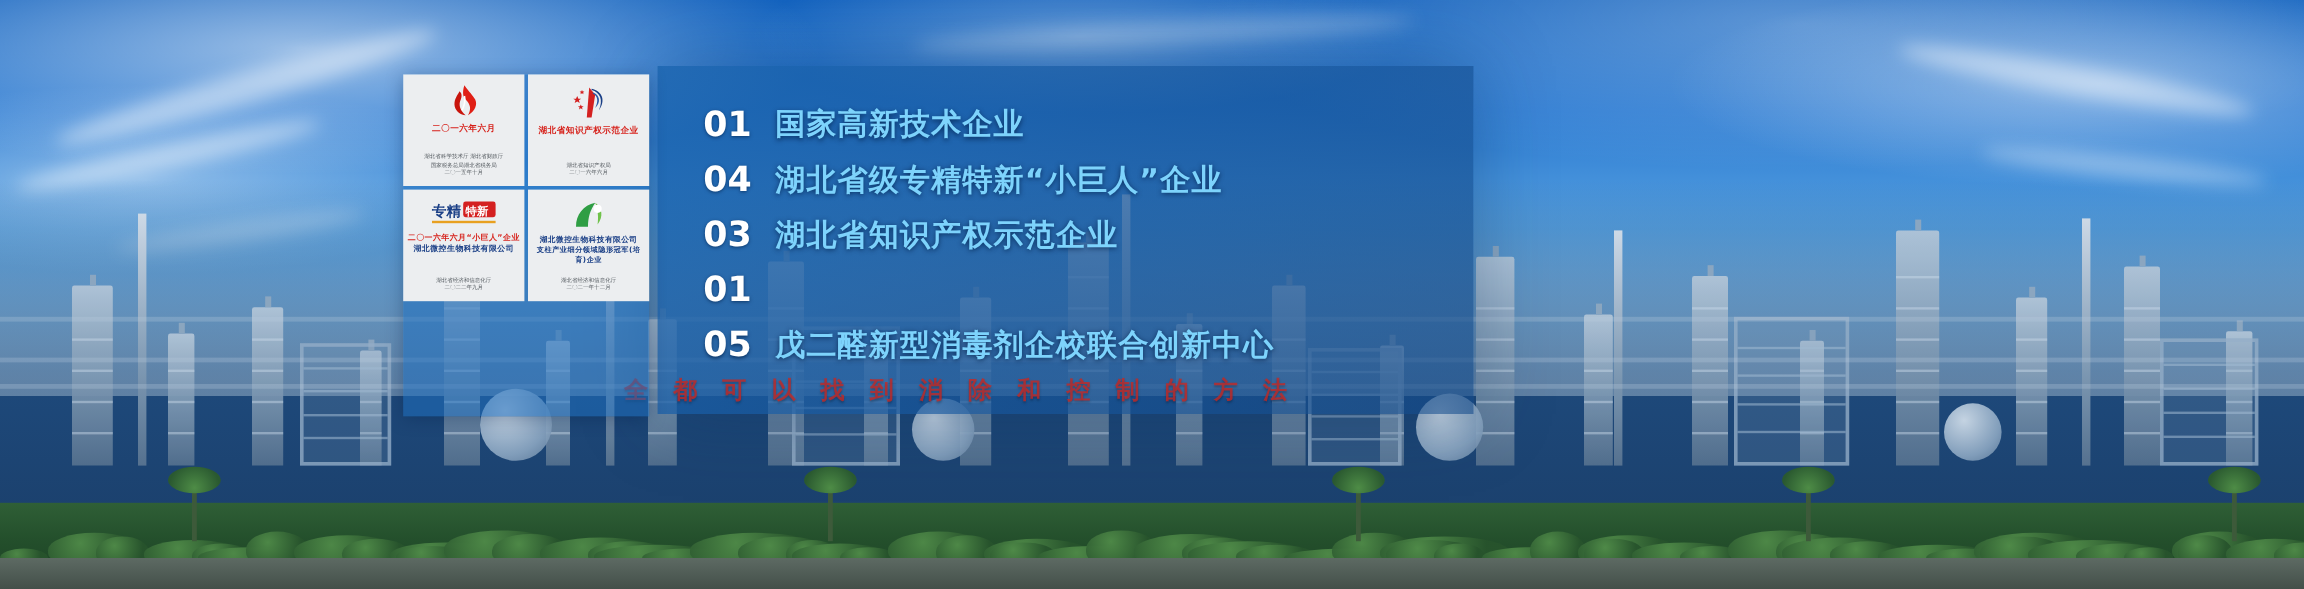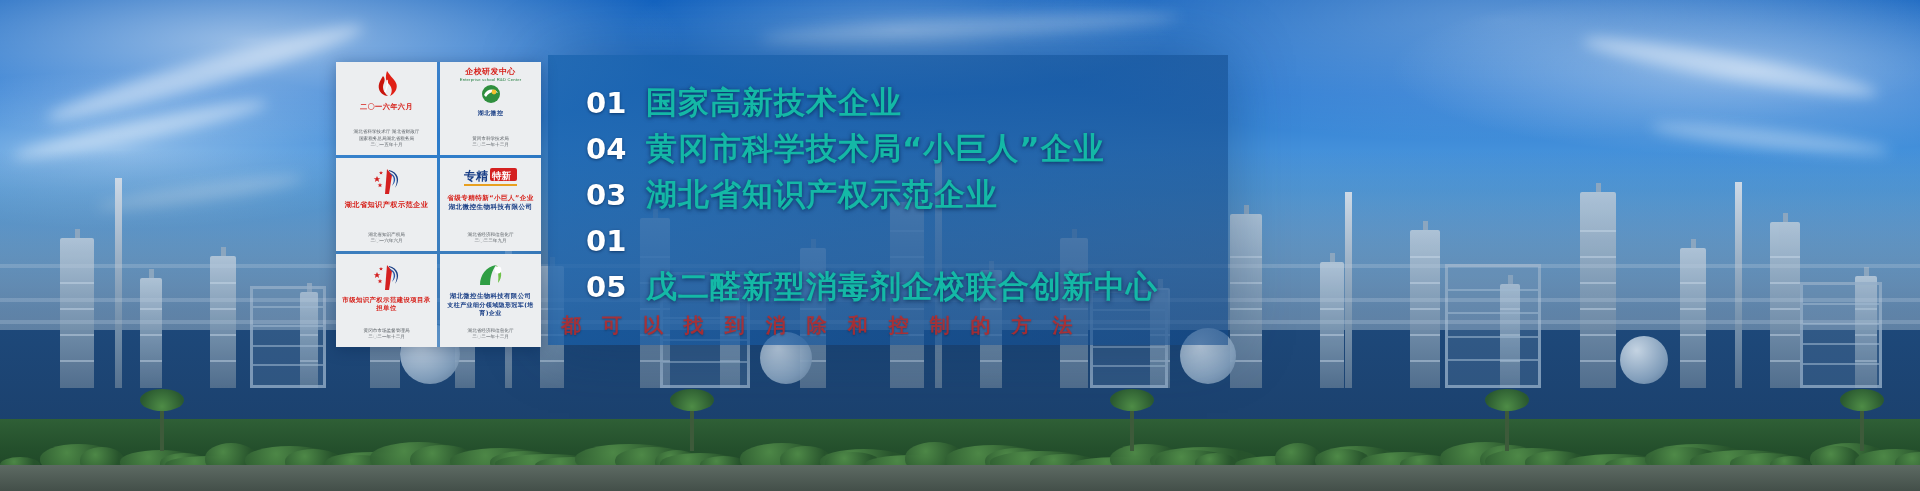--- a/index.html
+++ b/index.html
@@ -69,21 +69,21 @@
     position:absolute;left:586px;top:80px;width:1320px;
   }
   .row{display:flex;align-items:center;height:46px;margin-bottom:0;}
   .num{
     width:60px;flex:0 0 60px;color:#ffffff;font-weight:bold;font-size:29px;
     letter-spacing:0px;line-height:1;
     text-shadow:0 1px 3px rgba(0,30,70,.65);
     font-family:"DejaVu Sans","Liberation Sans",sans-serif;
   }
   .txt{
-    color:#14b8a6;font-size:31px;font-weight:bold;letter-spacing:1px;white-space:nowrap;
+    color:#7dd3fc;font-size:25px;font-weight:bold;letter-spacing:1px;white-space:nowrap;
     text-shadow:0 1px 4px rgba(0,30,70,.8);
     font-family:"DejaVu Sans","Liberation Sans",sans-serif;
   }
 
   
   .slogan{
     position:absolute;left:520px;top:312px;width:900px;
     color:rgba(200,40,35,.78);font-size:20px;font-weight:bold;letter-spacing:7px;
     white-space:nowrap;font-family:"DejaVu Sans","Liberation Sans",sans-serif;
     text-shadow:0 1px 2px rgba(0,0,0,.25);
@@ -344,21 +344,21 @@
 
   <div class="slogan">全 都 可 以 找 到 消 除 和 控 制 的 方 法</div>
 
   <div class="listitems">
     <div class="row">
       <div class="num">01</div>
       <div class="txt">国家高新技术企业</div>
     </div>
     <div class="row">
       <div class="num">04</div>
-      <div class="txt">黄冈市科学技术局“小巨人”企业</div>
+      <div class="txt">湖北省级专精特新“小巨人”企业</div>
     </div>
     <div class="row">
       <div class="num">03</div>
       <div class="txt">湖北省知识产权示范企业</div>
     </div>
     <div class="row">
       <div class="num">01</div>
     </div>
     <div class="row">
       <div class="num">05</div>
@@ -377,36 +377,20 @@
         </svg>
       </div>
       <div class="title">二〇一六年六月</div>
       <div class="sub">
         <div>湖北省科学技术厅 湖北省财政厅</div>
         <div>国家税务总局湖北省税务局</div>
         <div>二〇一五年十月</div>
       </div>
     </div>
 
-    <div class="cert">
-      <div class="title" style="font-size:8px;margin-top:0;">企校研发中心</div>
-      <div class="engsub">Enterprise school R&amp;D Center</div>
-      <div class="logo" style="height:26px;">
-        <svg width="24" height="24" viewBox="0 0 24 24">
-          <circle cx="12" cy="11" r="9" fill="#2f8f3e"></circle>
-          <path d="M5 12 C8 5,16 5,19 10 C15 8,10 9,7 14 Z" fill="#ffffff"></path>
-          <circle cx="15" cy="9" r="2.4" fill="#f2c12e"></circle>
-        </svg>
-      </div>
-      <div class="title" style="font-size:6px;color:#1a3f86;">湖北微控</div>
-      <div class="sub">
-        <div>黄冈市科学技术局</div>
-        <div>二〇二一年十二月</div>
-      </div>
-    </div>
 
     <div class="cert">
       <div class="logo" style="height:36px;">
         <svg width="32" height="30" viewBox="0 0 32 30">
           <path d="M14 28 L16 3 L21 9 L18 28 Z" fill="#d42020"></path>
           <path d="M18 4 C27 6,30 14,24 22 C28 13,25 7,18 5 Z" fill="#1a3f86"></path>
           <path d="M19 7 C25 9,26 15,21 20 C24 14,23 10,19 8 Z" fill="#2b58a8"></path>
           <g fill="#d42020">
             <polygon points="6,10 7,12.2 9.3,12.2 7.4,13.6 8.1,15.9 6,14.5 3.9,15.9 4.6,13.6 2.7,12.2 5,12.2"></polygon>
             <polygon points="9,17 9.7,18.6 11.4,18.6 10,19.6 10.5,21.2 9,20.2 7.5,21.2 8,19.6 6.6,18.6 8.3,18.6"></polygon>
@@ -423,47 +407,28 @@
 
     <div class="cert">
       <div class="logo" style="height:30px;">
         <svg width="58" height="26" viewBox="0 0 58 26">
           <text x="2" y="15" font-size="12" font-weight="bold" fill="#1a3f86" font-family="DejaVu Sans">专精</text>
           <rect x="28" y="3" width="27" height="13" rx="2" fill="#d42020"></rect>
           <text x="30" y="14" font-size="9.5" font-weight="bold" fill="#ffffff" font-family="DejaVu Sans">特新</text>
           <rect x="2" y="19" width="53" height="2" fill="#e8a020"></rect>
         </svg>
       </div>
-      <div class="title" style="font-size:6.6px;">省级专精特新“小巨人”企业</div>
+      <div class="title" style="font-size:6.6px;">二〇一六年六月“小巨人”企业</div>
       <div class="title blue" style="font-size:6.6px;">湖北微控生物科技有限公司</div>
       <div class="sub">
         <div>湖北省经济和信息化厅</div>
         <div>二〇二二年九月</div>
       </div>
     </div>
 
-    <div class="cert">
-      <div class="logo" style="height:36px;">
-        <svg width="32" height="30" viewBox="0 0 32 30">
-          <path d="M14 28 L16 3 L21 9 L18 28 Z" fill="#d42020"></path>
-          <path d="M18 4 C27 6,30 14,24 22 C28 13,25 7,18 5 Z" fill="#1a3f86"></path>
-          <path d="M19 7 C25 9,26 15,21 20 C24 14,23 10,19 8 Z" fill="#2b58a8"></path>
-          <g fill="#d42020">
-            <polygon points="6,10 7,12.2 9.3,12.2 7.4,13.6 8.1,15.9 6,14.5 3.9,15.9 4.6,13.6 2.7,12.2 5,12.2"></polygon>
-            <polygon points="9,17 9.7,18.6 11.4,18.6 10,19.6 10.5,21.2 9,20.2 7.5,21.2 8,19.6 6.6,18.6 8.3,18.6"></polygon>
-            <polygon points="10,5 10.6,6.3 12,6.3 10.9,7.2 11.3,8.6 10,7.7 8.7,8.6 9.1,7.2 8,6.3 9.4,6.3"></polygon>
-          </g>
-        </svg>
-      </div>
-      <div class="title" style="font-size:6.4px;">市级知识产权示范建设项目承担单位</div>
-      <div class="sub">
-        <div>黄冈市市场监督管理局</div>
-        <div>二〇二一年十二月</div>
-      </div>
-    </div>
 
     <div class="cert">
       <div class="logo" style="height:32px;">
         <svg width="30" height="28" viewBox="0 0 30 28">
           <path d="M4 24 C4 14,10 6,20 4 C16 10,14 16,14 24 Z" fill="#2f9e44"></path>
           <path d="M20 4 C26 8,27 16,22 22 C23 15,22 9,20 4 Z" fill="#6fc24a"></path>
           <circle cx="22" cy="9" r="3.4" fill="#ffffff"></circle>
         </svg>
       </div>
       <div class="title blue" style="font-size:6.4px;">湖北微控生物科技有限公司</div>

